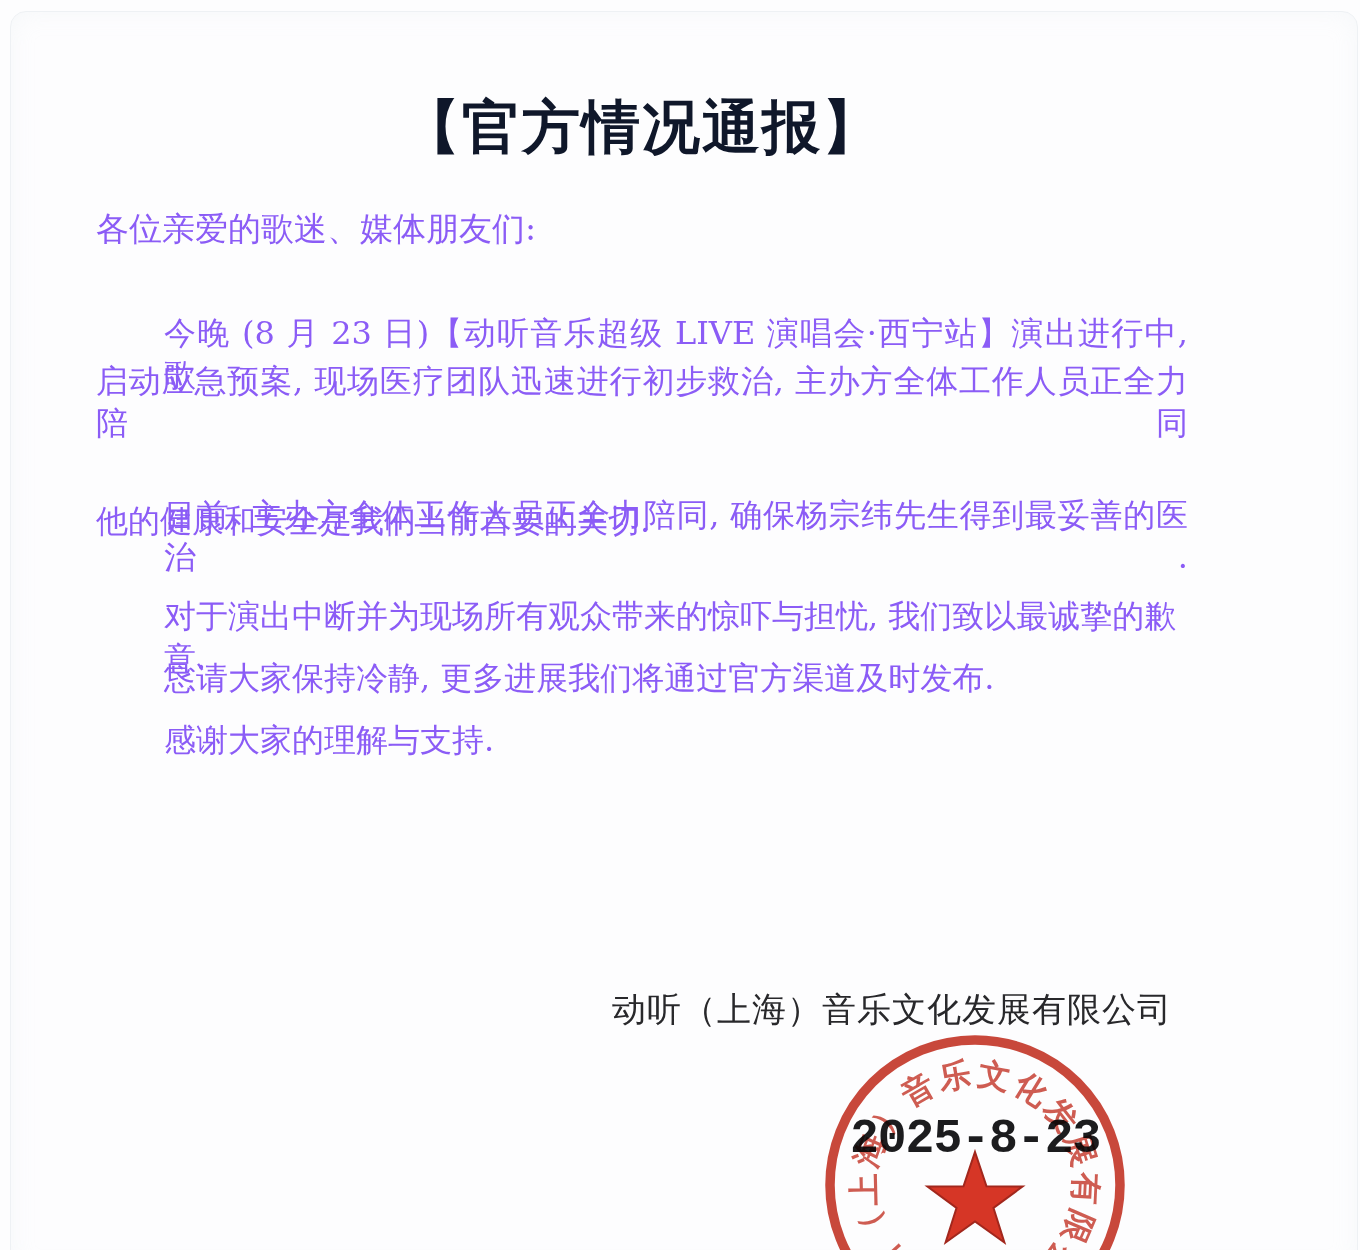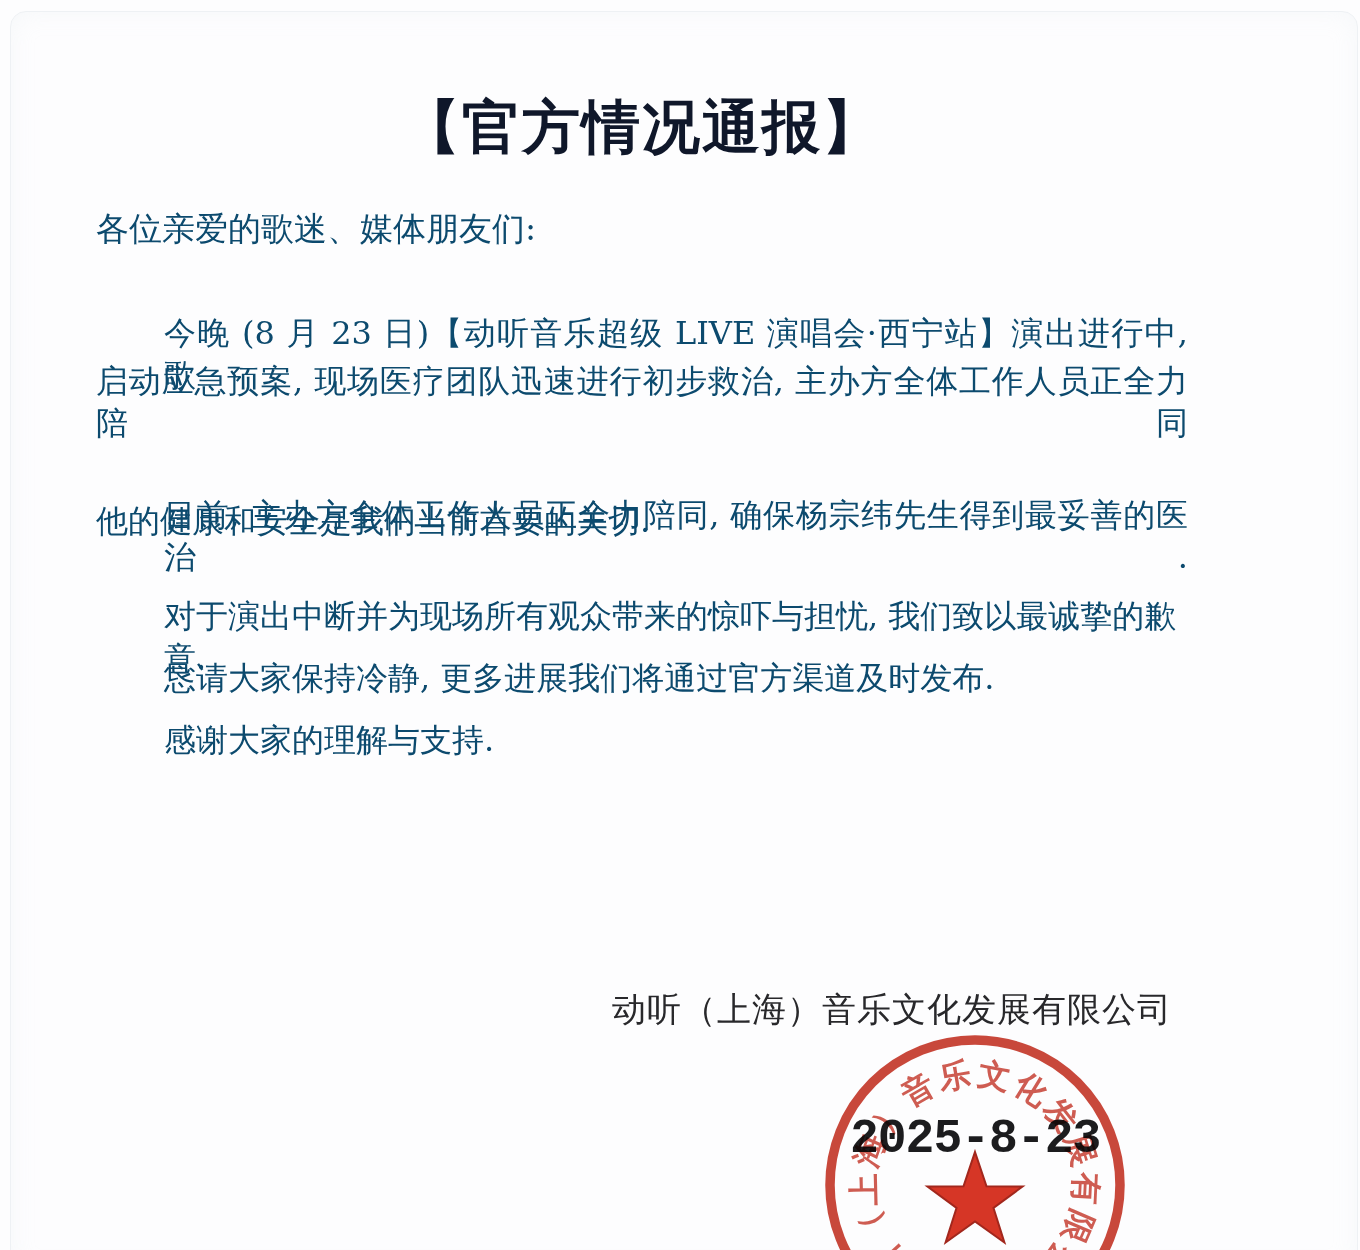--- a/index.html
+++ b/index.html
@@ -21,21 +21,21 @@
     position:absolute;left:96px;top:0;width:1092px;height:1250px;
   }
   .title{
     position:absolute;left:0;top:95px;width:100%;
     text-align:center;
     font-size:58px;line-height:64px;font-weight:bold;color:#0f172a;
     letter-spacing:2px;
   }
   .line{
     position:absolute;left:0;width:100%;
-    font-size:32px;line-height:42px;color:#0c4a6e;
+    font-size:32px;line-height:42px;color:#8b5cf6;
     white-space:nowrap;
   }
   .wrapline{white-space:normal;}
   .j{ text-align:justify; text-align-last:justify; white-space:normal; }
   .indent{ padding-left:68px; box-sizing:border-box;margin-top:36px; }
   .salutation{ top:208px; font-size:33px; }
   .p1-l1{ top:276px; }
   .p1-l2{ top:318px; }
   .p1-l3{ top:360px; }
   .p1-l4{ top:402px; }

